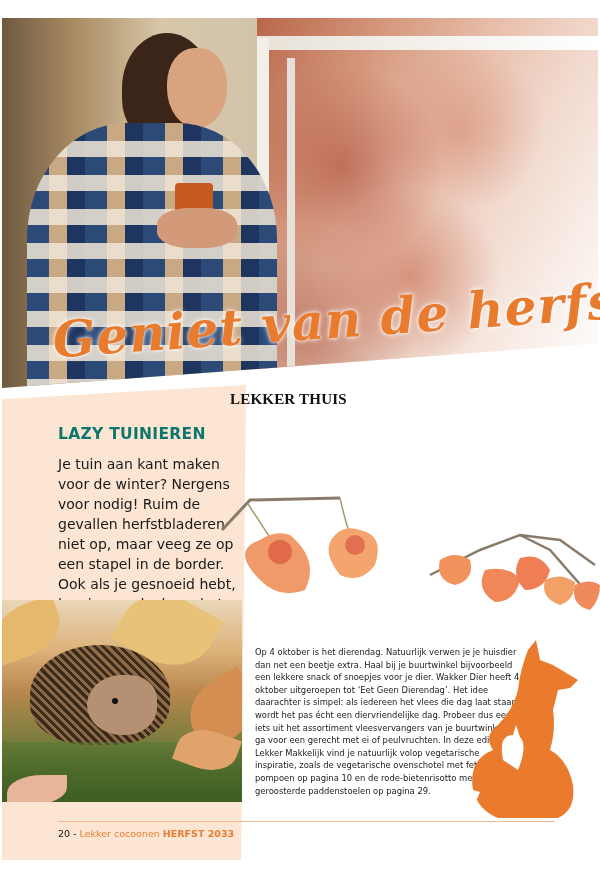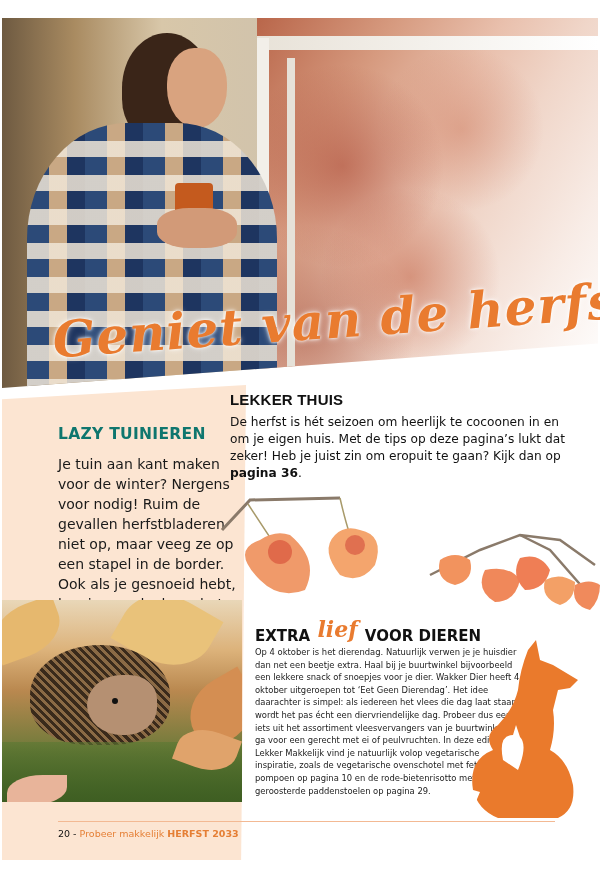--- a/index.html
+++ b/index.html
@@ -39,21 +39,21 @@
   .lazy-text{position:absolute;left:58px;top:454px;width:180px;font-family:"DejaVu Sans",sans-serif;font-size:14px;line-height:20px;color:#1a1a1a;}
   .hedgehog{position:absolute;left:2px;top:600px;width:240px;height:202px;overflow:hidden;
     background:linear-gradient(180deg,#e9d7b8 0%,#dcb27a 25%,#b9884f 45%,#6d7a3a 75%,#4a6a2a 100%);}
   .leaf{position:absolute;border-radius:60% 0 60% 0;}
   .hog-body{position:absolute;left:28px;top:45px;width:140px;height:100px;border-radius:55% 55% 45% 45%;
     background:repeating-linear-gradient(45deg,#3a2a1b 0 3px,#8b6a45 3px 6px);}
   .hog-face{position:absolute;left:85px;top:75px;width:70px;height:60px;border-radius:50% 40% 45% 50%;background:#b59072;}
   .hog-eye{position:absolute;left:110px;top:98px;width:6px;height:6px;border-radius:50%;background:#111;}
   .grass{position:absolute;left:0;bottom:0;width:100%;height:60px;background:linear-gradient(180deg,rgba(90,120,50,.6),#3e5e22);}
   
-  .thuis-title{position:absolute;left:230px;top:391px;font-family:Liberation Sans, sans-serif;font-weight:bold;font-size:15px;color:#111;letter-spacing:.2px;}
+  .thuis-title{position:absolute;left:230px;top:391px;font-family:Liberation Serif, serif;font-weight:bold;font-size:15px;color:#111;letter-spacing:.2px;}
   .thuis-text{position:absolute;left:230px;top:414px;width:350px;font-family:"DejaVu Sans",sans-serif;font-size:12.2px;line-height:17px;color:#111;}
   .thuis-text b{font-weight:bold;}
   .lanterns{position:absolute;left:220px;top:490px;width:380px;height:125px;}
   .dieren-title{position:absolute;left:255px;top:620px;font-family:"DejaVu Sans",sans-serif;font-weight:bold;font-size:15px;color:#111;white-space:nowrap;}
   .dieren-title .lief{font-family:"DejaVu Serif",serif;font-style:italic;color:#e97b2f;font-size:22px;position:relative;top:-4px;margin:0 2px;}
   .dieren-text{position:absolute;left:255px;top:646px;width:265px;font-family:"DejaVu Sans",sans-serif;font-size:8.4px;line-height:12.6px;color:#1a1a1a;}
   .pets{position:absolute;left:458px;top:640px;width:130px;height:180px;}
   .footer-line{position:absolute;left:58px;top:821px;width:497px;height:1px;background:#f3b993;}
   .footer{position:absolute;left:58px;top:828px;font-family:"DejaVu Sans",sans-serif;font-size:9.5px;color:#111;white-space:nowrap;}
   .footer .brand{color:#e57f35;}
@@ -90,44 +90,42 @@
     <div class="leaf" style="left:185px;top:80px;width:70px;height:60px;background:#d48e52;transform:rotate(-30deg);"></div>
     <div class="hog-body"></div>
     <div class="hog-face"></div>
     <div class="hog-eye"></div>
     <div class="grass"></div>
     <div class="leaf" style="left:175px;top:130px;width:60px;height:40px;background:#e0a36b;transform:rotate(20deg);"></div>
     <div class="leaf" style="left:5px;top:175px;width:60px;height:30px;background:#e8b49a;"></div>
   </div>
 
   <div class="thuis-title">LEKKER THUIS</div>
-  <div class="thuis-text"><span>De herfst is hét seizoen om heerlijk te cocoonen in en om je eigen huis. Met de tips op deze pagina’s lukt dat zeker! Heb je juist zin om eropuit te gaan? Kijk dan op </span><b>pagina 36</b><span>.</span></div>
 
   <svg class="lanterns" viewBox="0 0 380 125">
     <path d="M2 40 L30 10 L120 8" stroke="#8a7a6a" stroke-width="3" fill="none"></path>
     <path d="M28 14 Q45 40 55 55" stroke="#a89a6a" stroke-width="1.5" fill="none"></path>
     <path d="M120 8 Q125 30 130 45" stroke="#a89a6a" stroke-width="1.5" fill="none"></path>
     <path d="M40 50 Q10 60 40 90 Q60 110 85 100 Q100 70 70 45 Q55 40 40 50Z" fill="#f09a6a"></path>
     <circle cx="60" cy="62" r="12" fill="#e06a4a"></circle>
     <path d="M115 45 Q100 60 120 85 Q140 95 155 75 Q165 45 140 40 Q125 35 115 45Z" fill="#f4a56d"></path>
     <circle cx="135" cy="55" r="10" fill="#e07050"></circle>
     <path d="M210 85 L260 60 L300 45 L340 50 L375 75" stroke="#8a7a6a" stroke-width="2.5" fill="none"></path>
     <path d="M300 45 L330 60 L365 100" stroke="#8a7a6a" stroke-width="2.5" fill="none"></path>
     <path d="M220 70 Q215 90 235 95 Q255 90 250 70 Q235 60 220 70Z" fill="#f2935e"></path>
     <path d="M265 80 Q255 100 275 112 Q295 112 300 90 Q290 75 265 80Z" fill="#f0885a"></path>
     <path d="M300 68 Q290 85 305 100 Q325 100 330 80 Q320 62 300 68Z" fill="#ef7e55"></path>
     <path d="M325 90 Q320 108 340 115 Q355 110 355 92 Q340 82 325 90Z" fill="#f3a066"></path>
     <path d="M355 95 Q350 115 370 120 Q380 110 380 95 Q370 88 355 95Z" fill="#f08a5c"></path>
   </svg>
 
-  <div class="dieren-title"><span>EXTRA</span> <span class="lief">lief</span> <span>VOOR DIEREN</span></div>
   <div class="dieren-text">Op 4 oktober is het dierendag. Natuurlijk verwen je je huisdier dan net een beetje extra. Haal bij je buurtwinkel bijvoorbeeld een lekkere snack of snoepjes voor je dier. Wakker Dier heeft 4 oktober uitgeroepen tot ‘Eet Geen Dierendag’. Het idee daarachter is simpel: als iedereen het vlees die dag laat staan, wordt het pas écht een diervriendelijke dag. Probeer dus eens iets uit het assortiment vleesvervangers van je buurtwinkel, of ga voor een gerecht met ei of peulvruchten. In deze editie van Lekker Makkelijk vind je natuurlijk volop vegetarische inspiratie, zoals de vegetarische ovenschotel met feta en pompoen op pagina 10 en de rode-bietenrisotto met geroosterde paddenstoelen op pagina 29.</div>
 
   <svg class="pets" viewBox="0 0 130 180">
     <path d="M70 10 L78 0 L82 20 L95 25 L120 40 L112 48 L100 50 L95 70 Q98 90 92 110 Q110 120 115 145 Q118 170 100 178 L40 178 Q20 170 15 150 Q10 120 35 110 Q25 95 40 85 Q55 70 60 50 Q62 30 70 10Z" fill="#ea7a2c"></path>
     <path d="M45 120 Q40 95 55 95 L58 85 L62 97 Q70 105 60 130Z" fill="#fff"></path>
     <path d="M15 150 Q5 165 12 178 L20 178 Q15 165 22 152Z" fill="#fff"></path>
   </svg>
 
   <div class="footer-line"></div>
-  <div class="footer"><span>20 -</span> <span class="brand">Probeer makkelijk</span> <span class="season">HERFST 2033</span></div>
+  <div class="footer"><span>20 -</span> <span class="brand">Lekker cocoonen</span> <span class="season">HERFST 2033</span></div>
 
 </div>
 
 </body></html>

